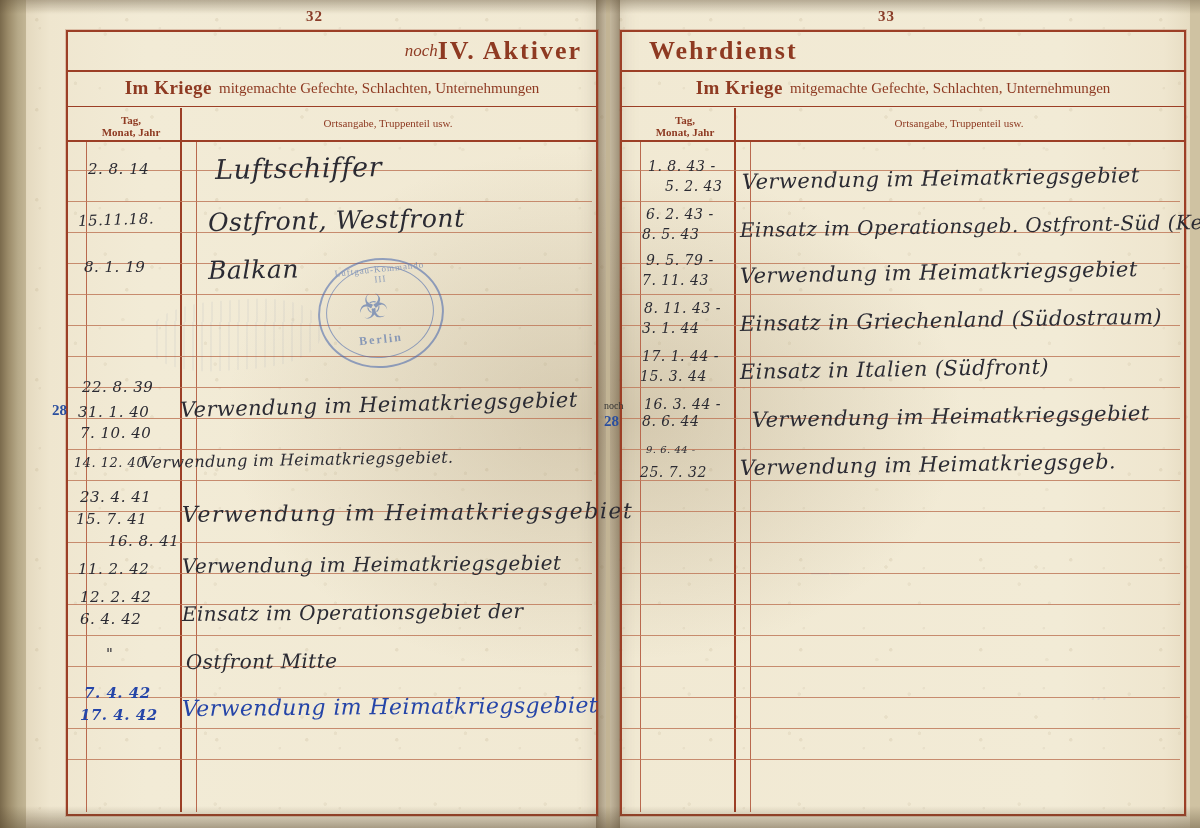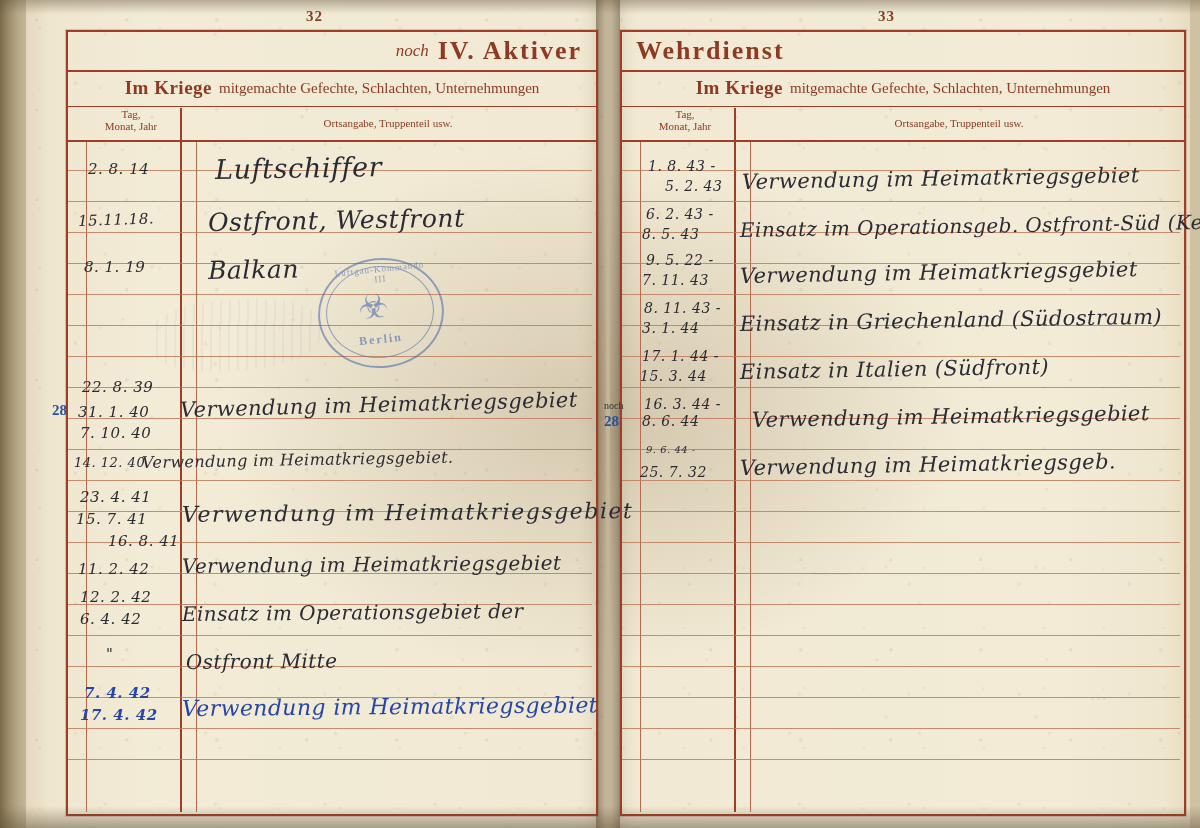--- a/index.html
+++ b/index.html
@@ -92,21 +92,21 @@
     position:absolute;left:0;right:0;height:32px;
     display:flex;align-items:center;justify-content:center;
     color:#8e3a22;
   }
   .subhdr .b{font-weight:700;font-size:19px;letter-spacing:.5px;margin-right:7px;}
   .subhdr .n{font-size:15px;}
 
   .colhdr{
     position:absolute;left:0;right:0;height:30px;color:#8e3a22;font-size:11px;
   }
-  .colhdr .c1{position:absolute;left:0;width:126px;top:0;text-align:center;line-height:12px;}
+  .colhdr .c1{position:absolute;left:0;width:126px;top:6px;text-align:center;line-height:12px;font-weight:bold;}
   .colhdr .c2{position:absolute;left:112px;right:0;top:9px;text-align:center;}
 
   
   .vline{position:absolute;width:2px;background:#9c3f26;}
   .vline-thin{position:absolute;width:1px;background:#b9694e;}
 
   
   .wline{position:absolute;height:1px;background:#c07a5c;opacity:.85;}
 
   
@@ -197,21 +197,21 @@
 
   <div id="gutter"></div>
 
   <div class="folio" id="folio-left">32</div>
   <div class="folio" id="folio-right">33</div>
 
   <div class="frame" id="frame-left">
 
     <div class="hdr" style="justify-content:flex-end;padding-right:14px;">
       <span class="noch">noch</span>
-      <span class="hdr-title fraktur" style="margin-left:9px;">IV. Aktiver</span>
+      <span class="hdr-title fraktur" style="">IV. Aktiver</span>
     </div>
     <div class="rule" style="top:38px;"></div>
 
     <div class="subhdr" style="top:40px;">
       <span class="b fraktur">Im Kriege</span>
       <span class="n">mitgemachte Gefechte, Schlachten, Unternehmungen</span>
     </div>
     <div class="rule" style="top:74px;height:1px;"></div>
 
     <div class="colhdr" style="top:76px;">
@@ -284,21 +284,21 @@
   <div class="hw entry-lg ink-dark" style="left:208px;top:256px;transform:rotate(-1deg);font-size:25px;">Balkan</div>
   <div class="hw entry ink-dark" style="left:180px;top:398px;transform:rotate(-1.5deg);font-size:21px;">Verwendung im Heimatkriegsgebiet</div>
   <div class="hw entry ink-dark" style="left:142px;top:453px;transform:rotate(-1deg);font-size:16px;">Verwendung im Heimatkriegsgebiet.</div>
   <div class="hw entry ink-dark" style="left:182px;top:502px;transform:rotate(-0.5deg);font-size:22px;letter-spacing:1.5px;">Verwendung im Heimatkriegsgebiet</div>
   <div class="hw entry ink-dark" style="left:182px;top:554px;transform:rotate(-0.5deg);font-size:20px;">Verwendung im Heimatkriegsgebiet</div>
   <div class="hw entry ink-dark" style="left:182px;top:602px;transform:rotate(-0.5deg);font-size:20px;">Einsatz im Operationsgebiet der</div>
   <div class="hw entry ink-dark" style="left:186px;top:650px;transform:rotate(-0.5deg);font-size:20px;">Ostfront Mitte</div>
   <div class="hw entry ink-blue" style="left:182px;top:696px;transform:rotate(-0.5deg);font-size:22px;">Verwendung im Heimatkriegsgebiet</div>
 
   <div class="frame" id="frame-right">
-    <div class="hdr" style="justify-content:flex-start;padding-left:14px;">
+    <div class="hdr" style="justify-content:flex-start;padding-left:27px;">
       <span class="hdr-title fraktur">Wehrdienst</span>
     </div>
     <div class="rule" style="top:38px;"></div>
 
     <div class="subhdr" style="top:40px;">
       <span class="b fraktur">Im Kriege</span>
       <span class="n">mitgemachte Gefechte, Schlachten, Unternehmungen</span>
     </div>
     <div class="rule" style="top:74px;height:1px;"></div>
 
@@ -341,21 +341,21 @@
 
   <div class="margin-noch" style="left:604px;top:400px;">noch</div>
   <div class="margin-num" style="left:604px;top:413px;">28</div>
 
   <div class="hw date ink-dark" style="left:648px;top:158px;font-size:14px;">1. 8. 43 -</div>
   <div class="hw date ink-dark" style="left:665px;top:178px;font-size:14px;">5. 2. 43</div>
 
   <div class="hw date ink-dark" style="left:646px;top:206px;font-size:14px;">6. 2. 43 -</div>
   <div class="hw date ink-dark" style="left:642px;top:226px;font-size:14px;">8. 5. 43</div>
 
-  <div class="hw date ink-dark" style="left:646px;top:252px;font-size:14px;">9. 5. 22 -</div>
+  <div class="hw date ink-dark" style="left:646px;top:252px;font-size:14px;">9. 5. 79 -</div>
   <div class="hw date ink-dark" style="left:642px;top:272px;font-size:14px;">7. 11. 43</div>
 
   <div class="hw date ink-dark" style="left:644px;top:300px;font-size:14px;">8. 11. 43 -</div>
   <div class="hw date ink-dark" style="left:642px;top:320px;font-size:14px;">3. 1. 44</div>
 
   <div class="hw date ink-dark" style="left:642px;top:348px;font-size:14px;">17. 1. 44 -</div>
   <div class="hw date ink-dark" style="left:640px;top:368px;font-size:14px;">15. 3. 44</div>
 
   <div class="hw date ink-dark" style="left:644px;top:396px;font-size:14px;">16. 3. 44 -</div>
   <div class="hw date ink-dark" style="left:642px;top:413px;font-size:14px;">8. 6. 44</div>

